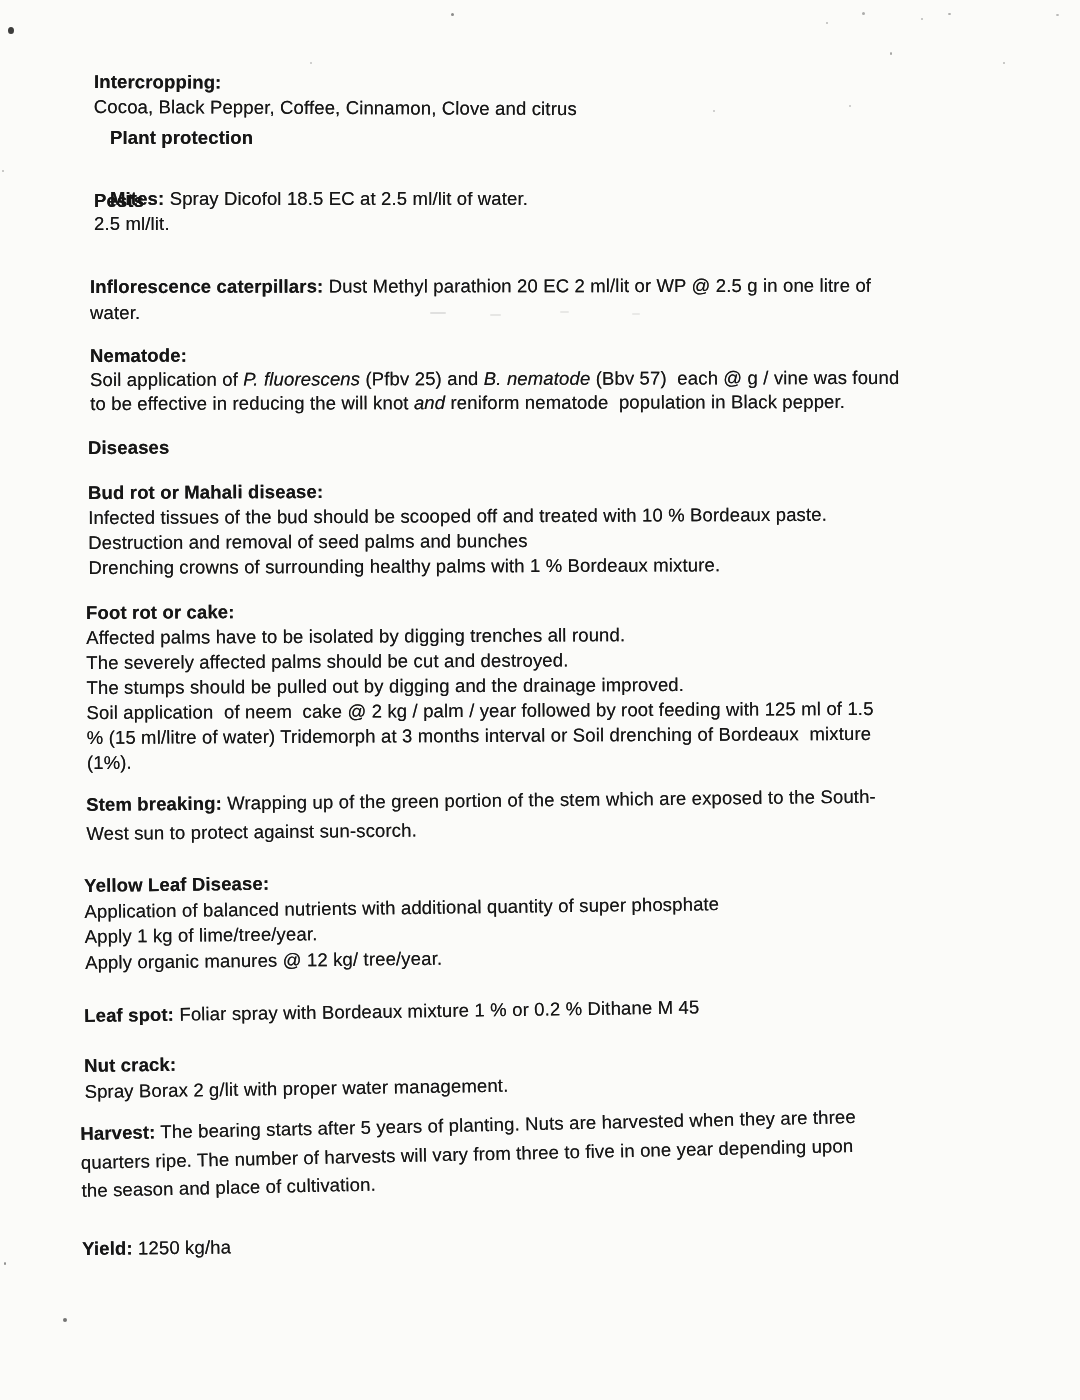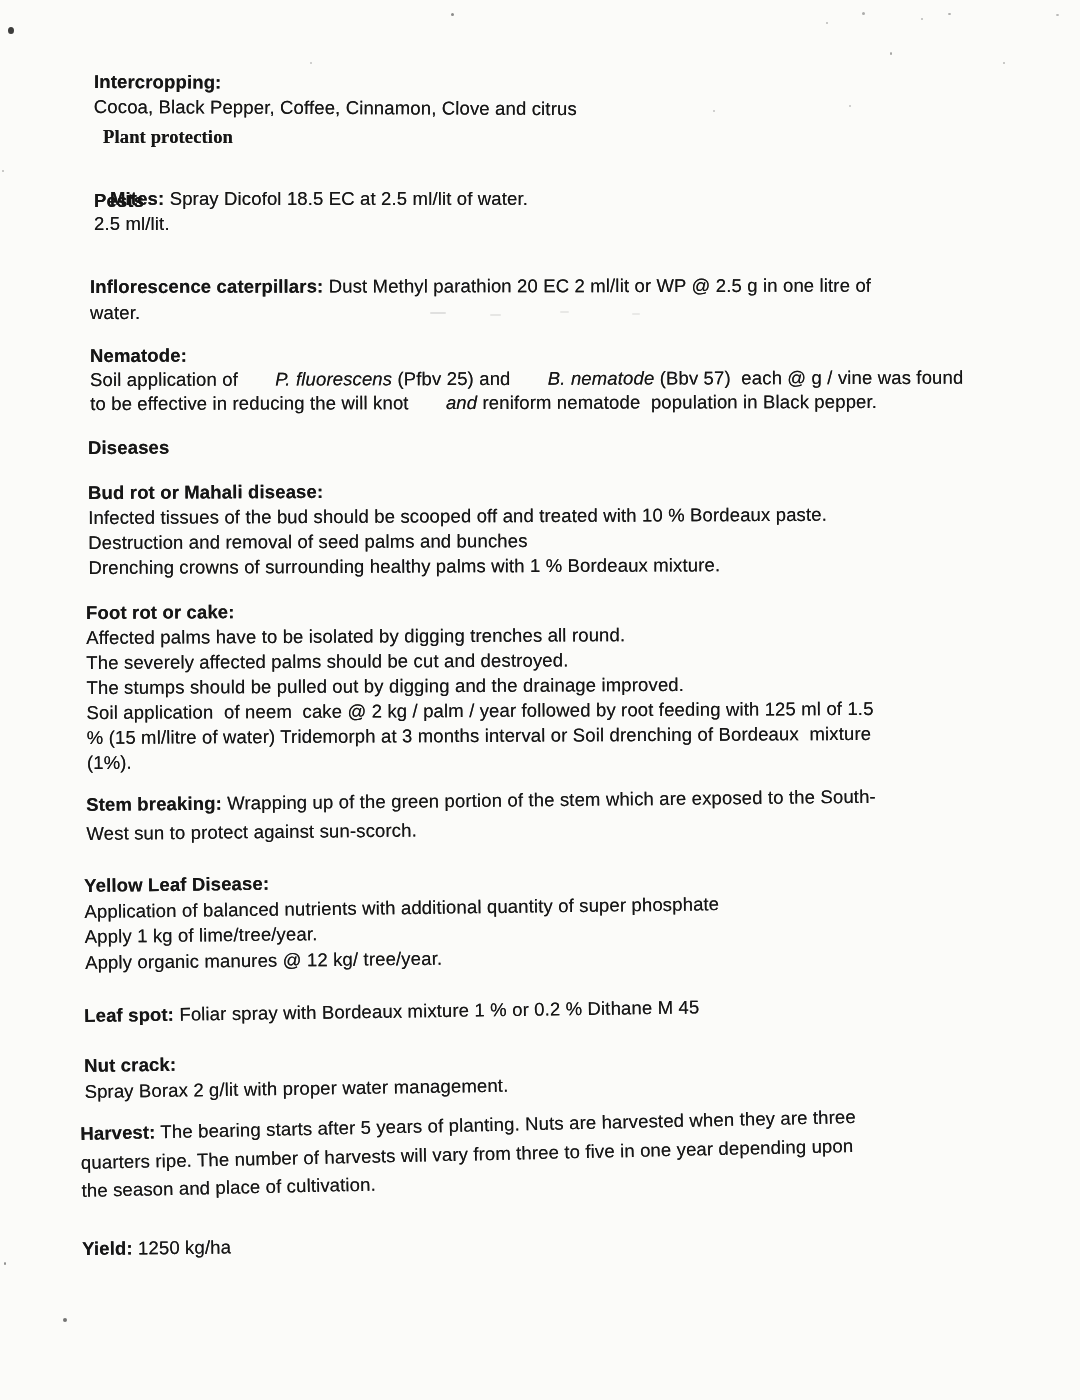--- a/index.html
+++ b/index.html
@@ -16,35 +16,35 @@
     position:absolute;
     width:930px;
     font-size:18.5px;
     line-height:25px;
     letter-spacing:0.15px;
     transform-origin:left top;
     text-shadow:0 0 0.6px rgba(10,10,10,0.75);
   }
   .line{white-space:pre-wrap;}
   .bd{font-weight:bold;}
-  .it{font-style:italic;margin-left:32px;}
+  .it{font-style:italic;}
   .speck{position:absolute;background:#1b1b1b;border-radius:50%;}
   .dash{position:absolute;background:#6a6a6a;border-radius:1px;}
 </style>
 </head>
 <body>
 
 <div class="page">
 
   <div class="sec" style="left:94px;top:69px;transform:rotate(0.25deg);">
     <div class="line"><span class="bd">Intercropping:</span></div>
     <div class="line">Cocoa, Black Pepper, Coffee, Cinnamon, Clove and citrus</div>
   </div>
 
-  <div class="sec" style="left:103px;top:125px;font-family:Liberation Serif, serif;">
+  <div class="sec" style="left:110px;top:125px;">
     <div class="line"><span class="bd">Plant protection</span></div>
   </div>
 
   <div class="sec" style="left:94px;top:156px;margin-top:32px;">
     <div class="line"><span class="bd">Pests</span></div>
   </div>
 
   <div class="sec" style="left:110px;top:186px;">
     <div class="line"><span class="bd">Mites:</span><span> Spray Dicofol 18.5 EC at 2.5 ml/lit of water.</span></div>
   </div>

